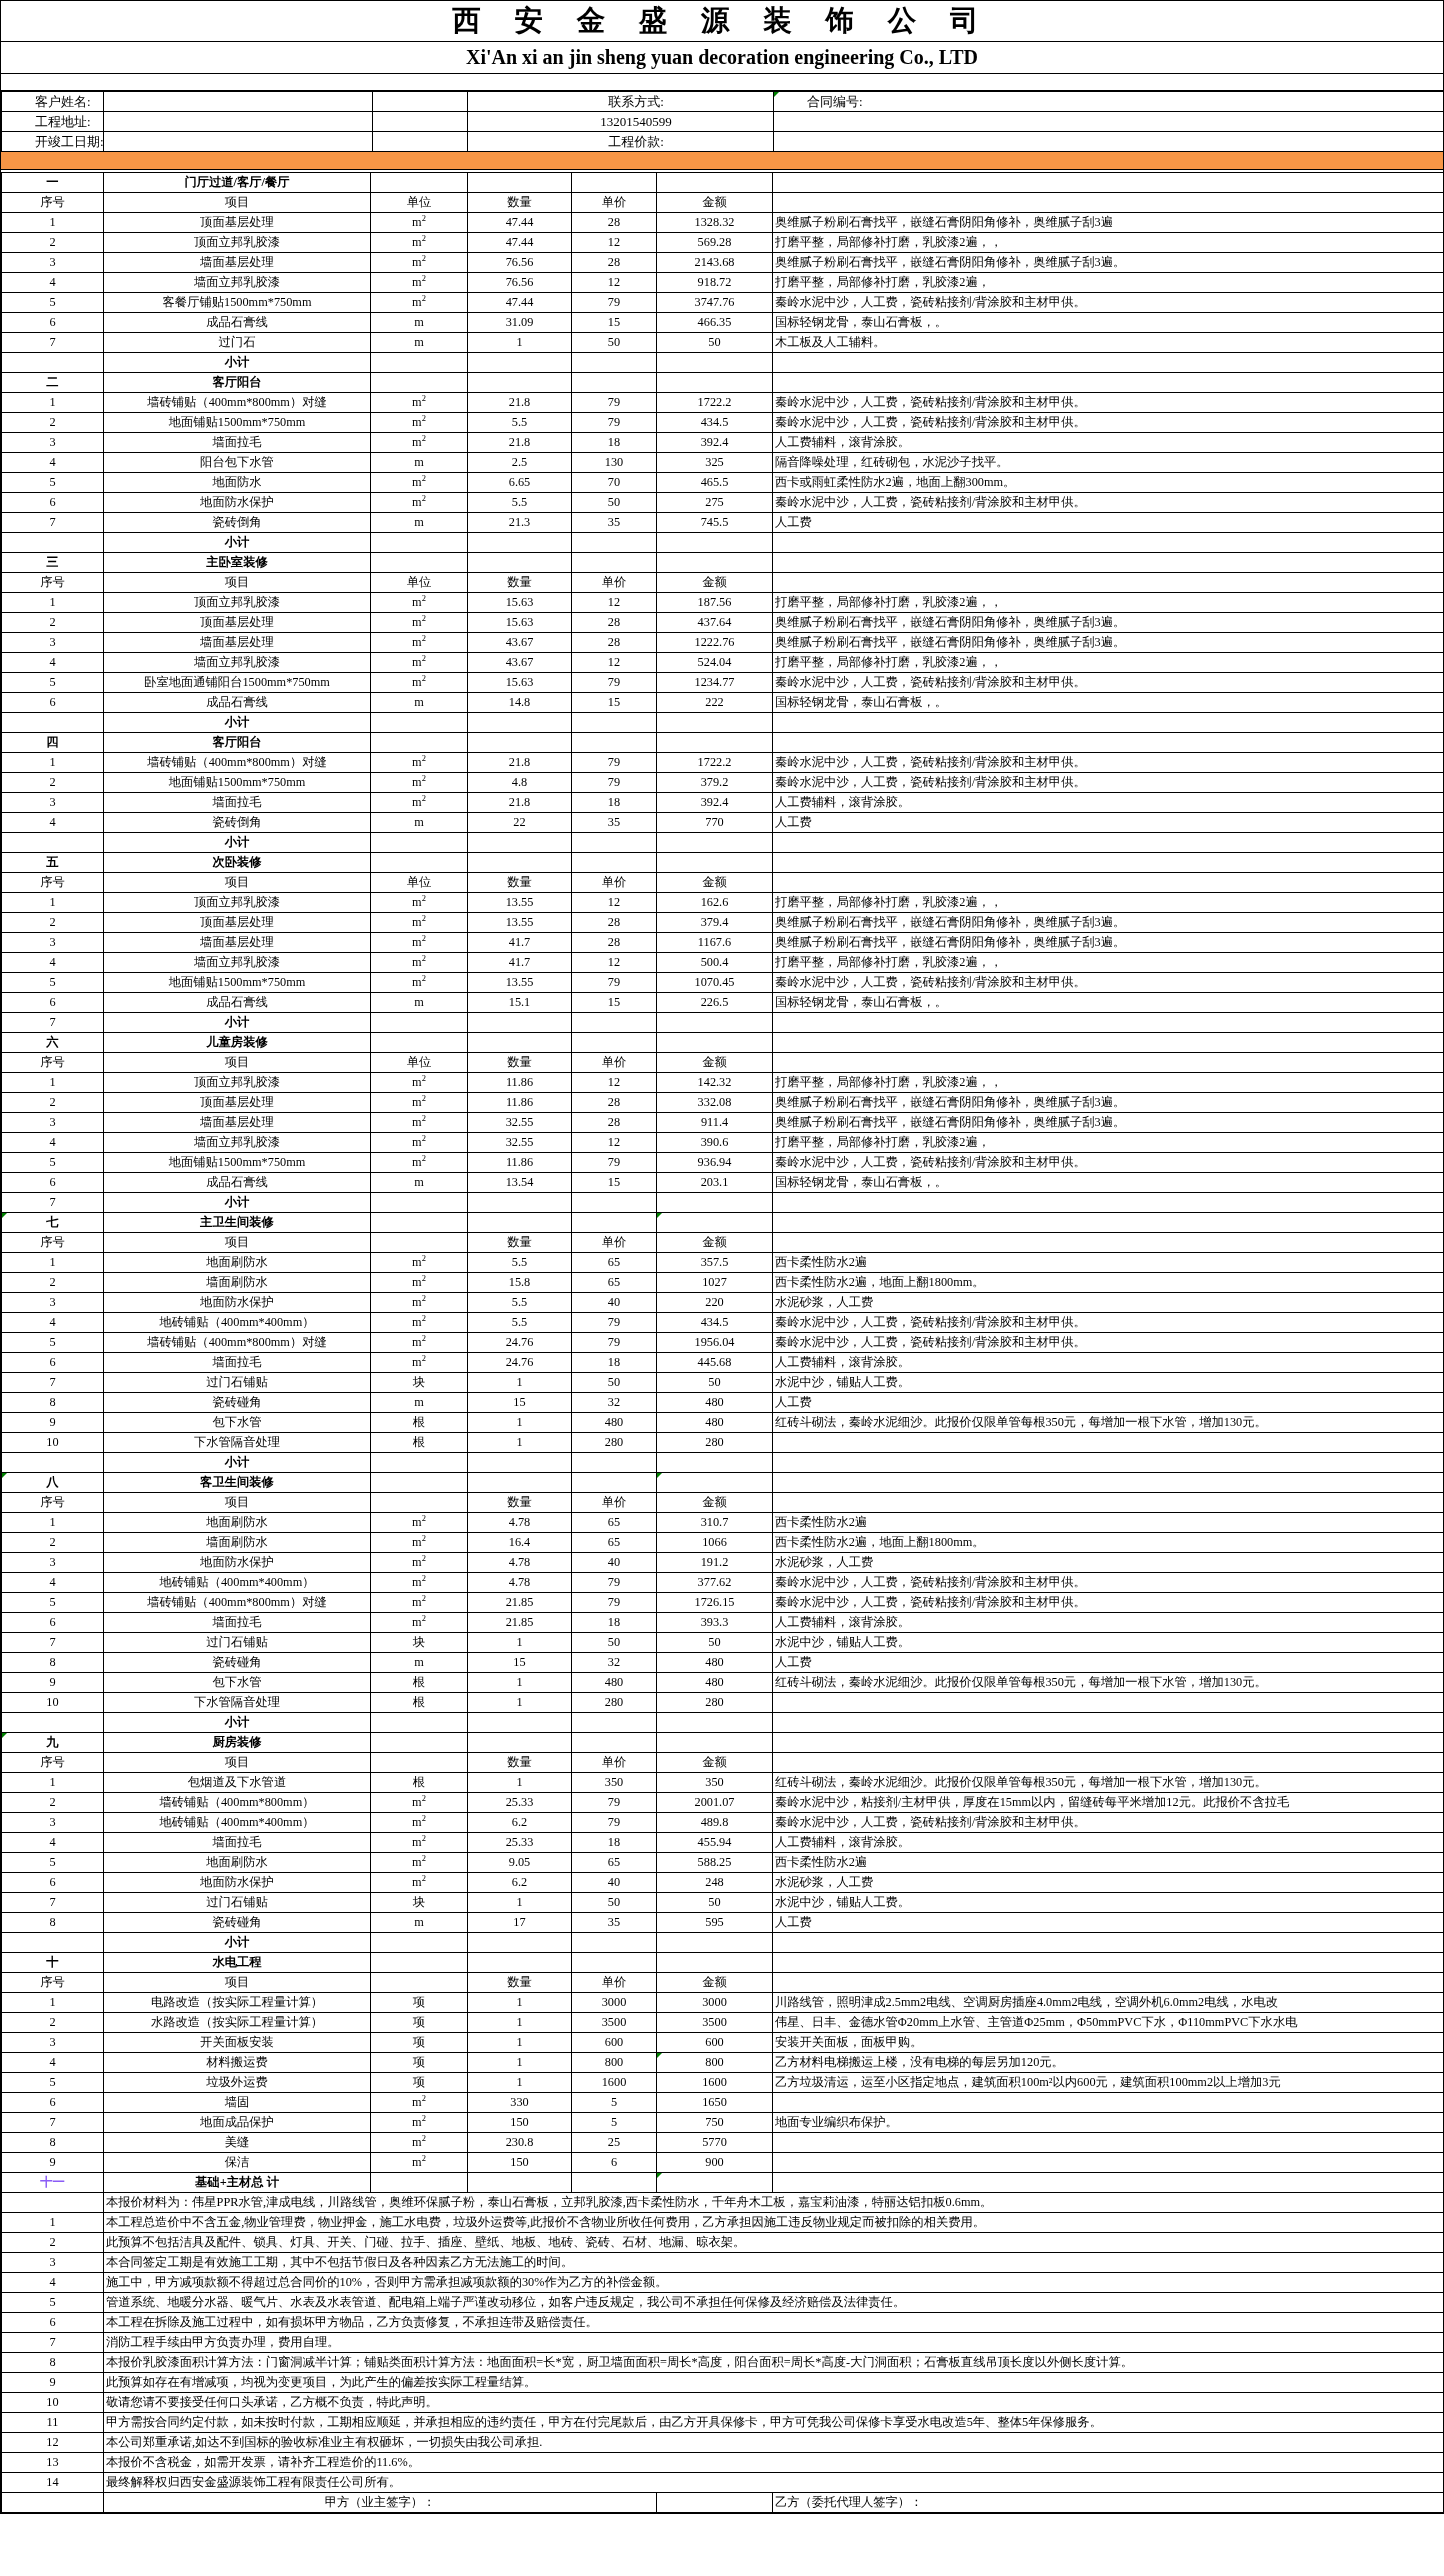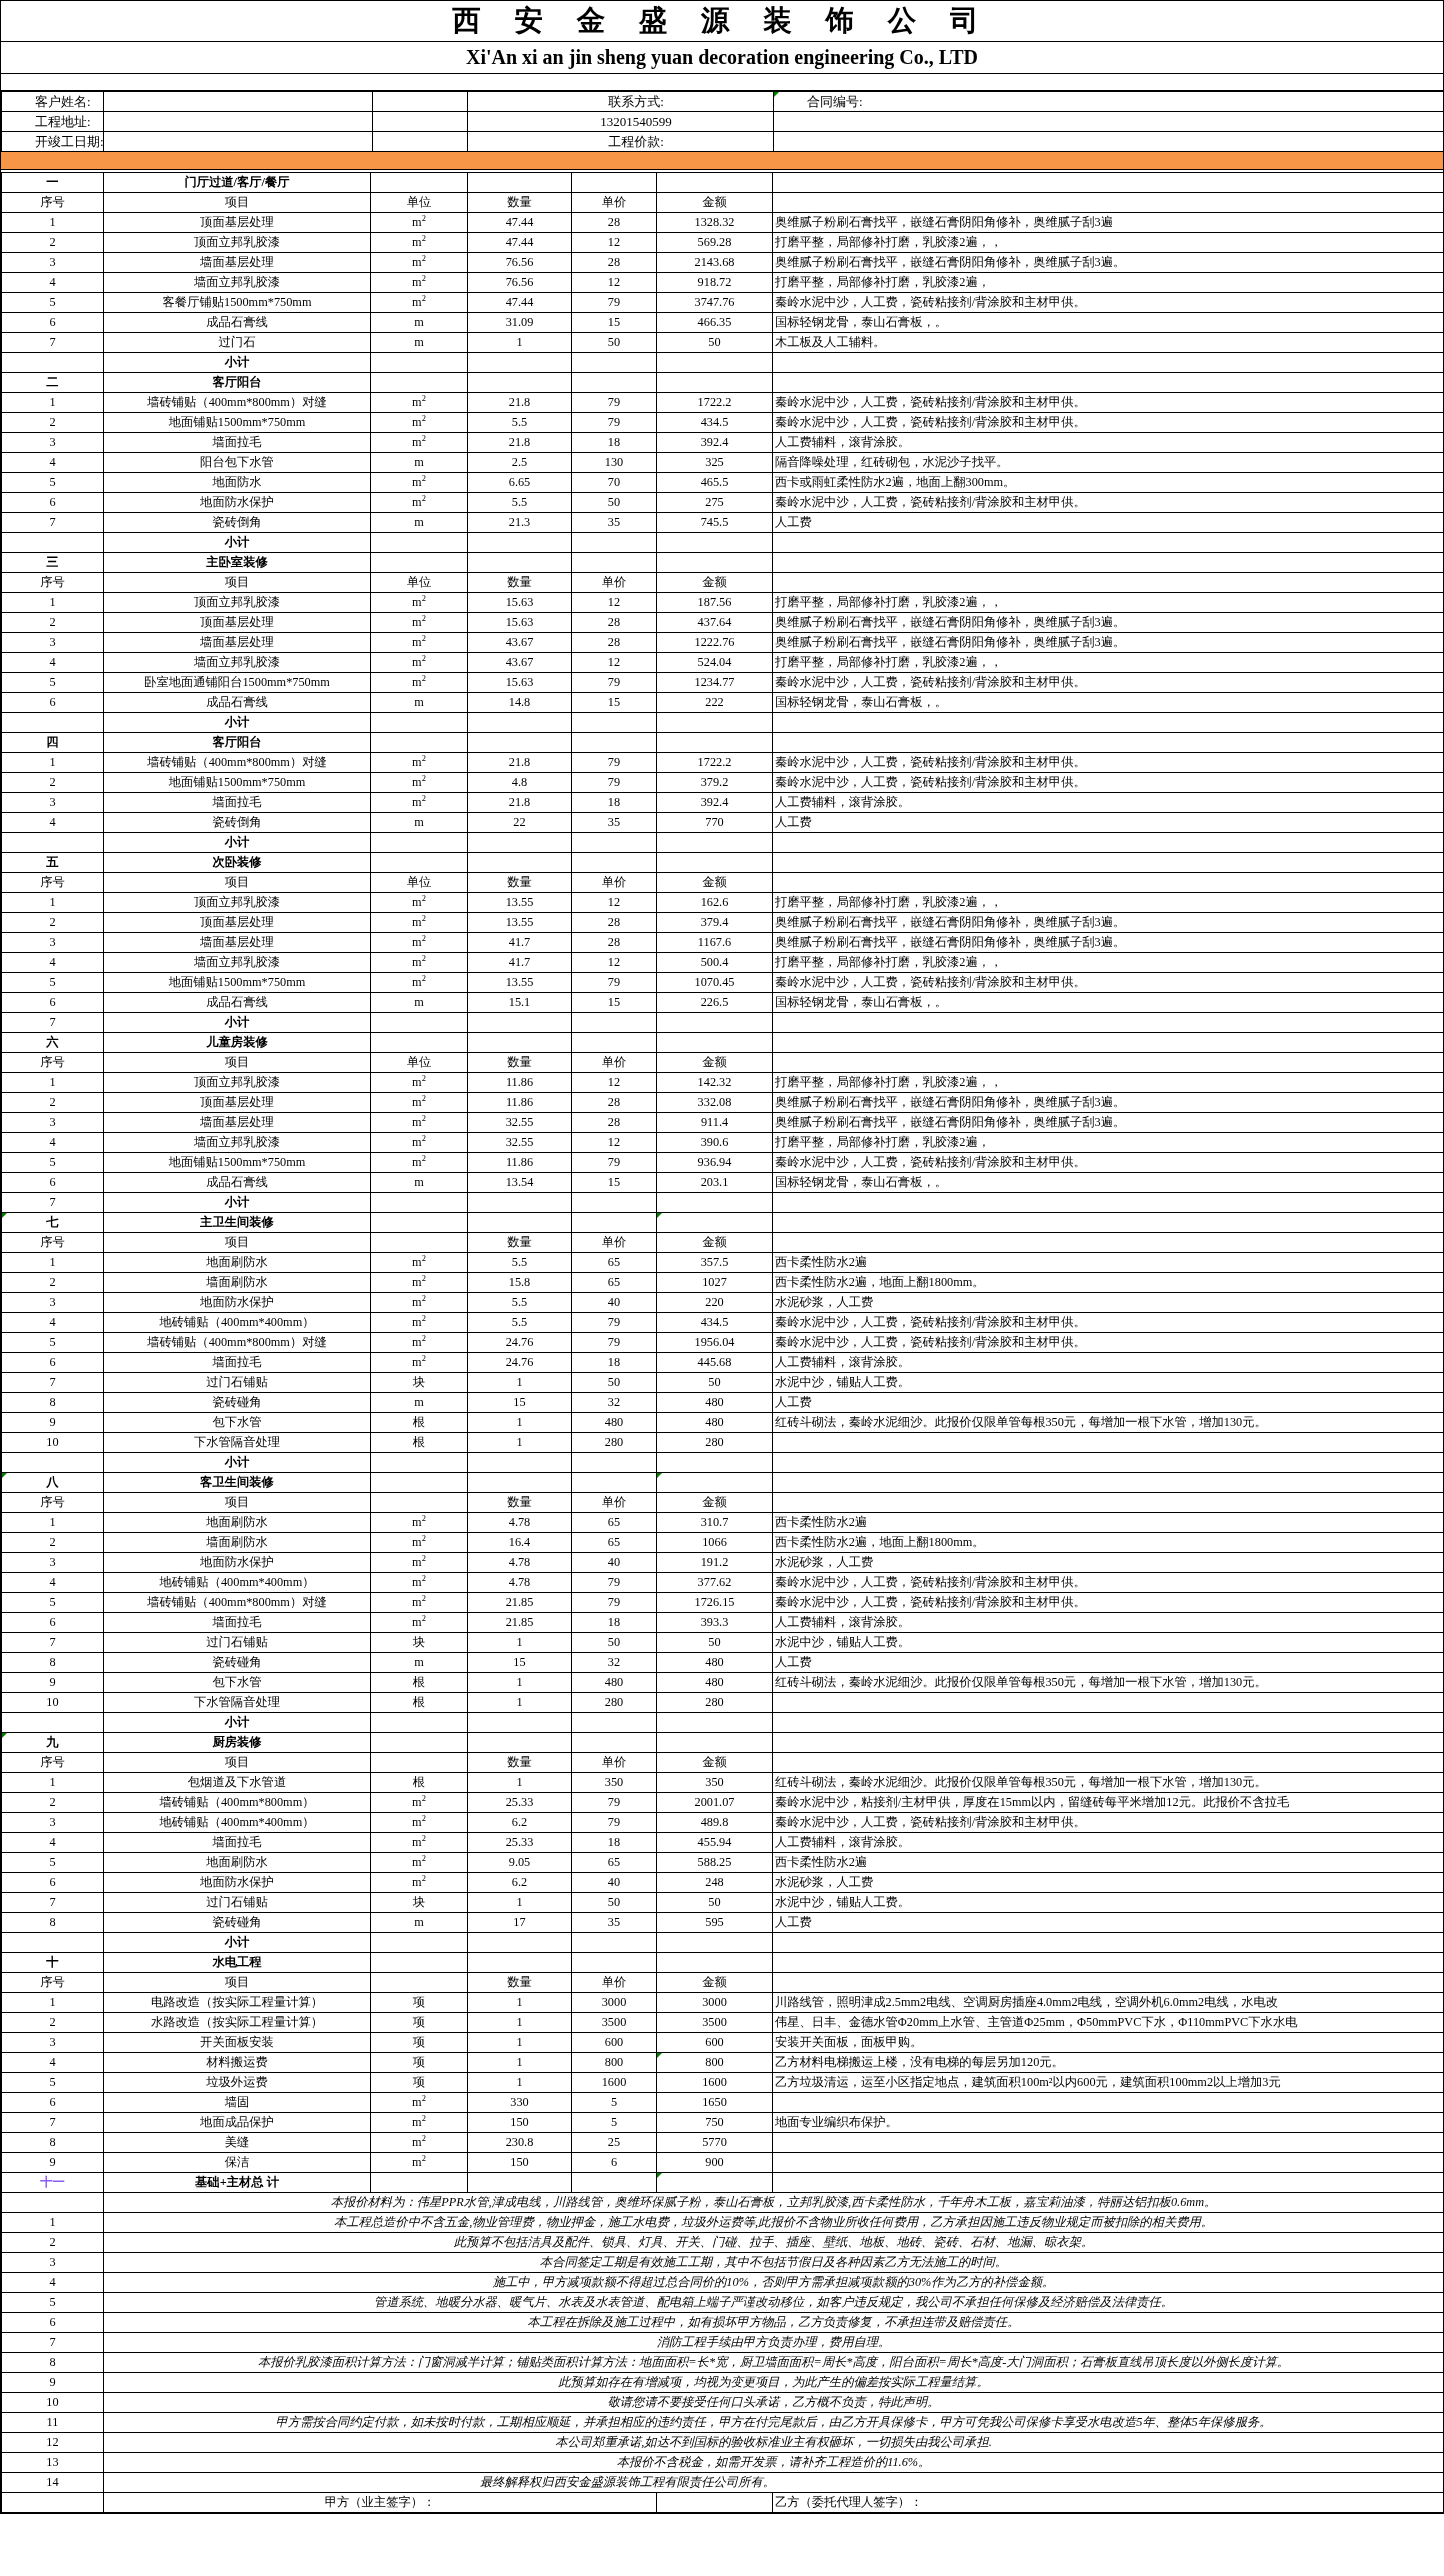--- a/index.html
+++ b/index.html
@@ -18,21 +18,21 @@
   .lbl{text-align:left;}
   .ctr{text-align:center;}
   .c-no,.c-unit,.c-qty,.c-price,.c-amt,.c-item{text-align:center;}
   .c-rem{text-align:left;}
   .bold{font-weight:bold;}
   .purple{color:#8b5cf6;}
   sup{font-size:8.5px;line-height:0;}
   .gt::before{content:"";position:absolute;left:0;top:0;border-top:5.7px solid #008000;border-right:5.7px solid transparent;}
   .orange-band{height:17px;background:#F79646;border-bottom:0.9px solid #000;}
   .band-gap{height:1.9px;}
-  .note-text{text-align:center;font-style:italic;}
+  .note-text{}
   .narrow{padding-right:294px;}
   .sig-a{text-align:center;}
   .sig-b{text-align:left;}
 </style>
 </head>
 <body>
 
 <div class="sheet">
 
   <div class="title-row">西 安 金 盛 源 装 饰 公 司</div>

